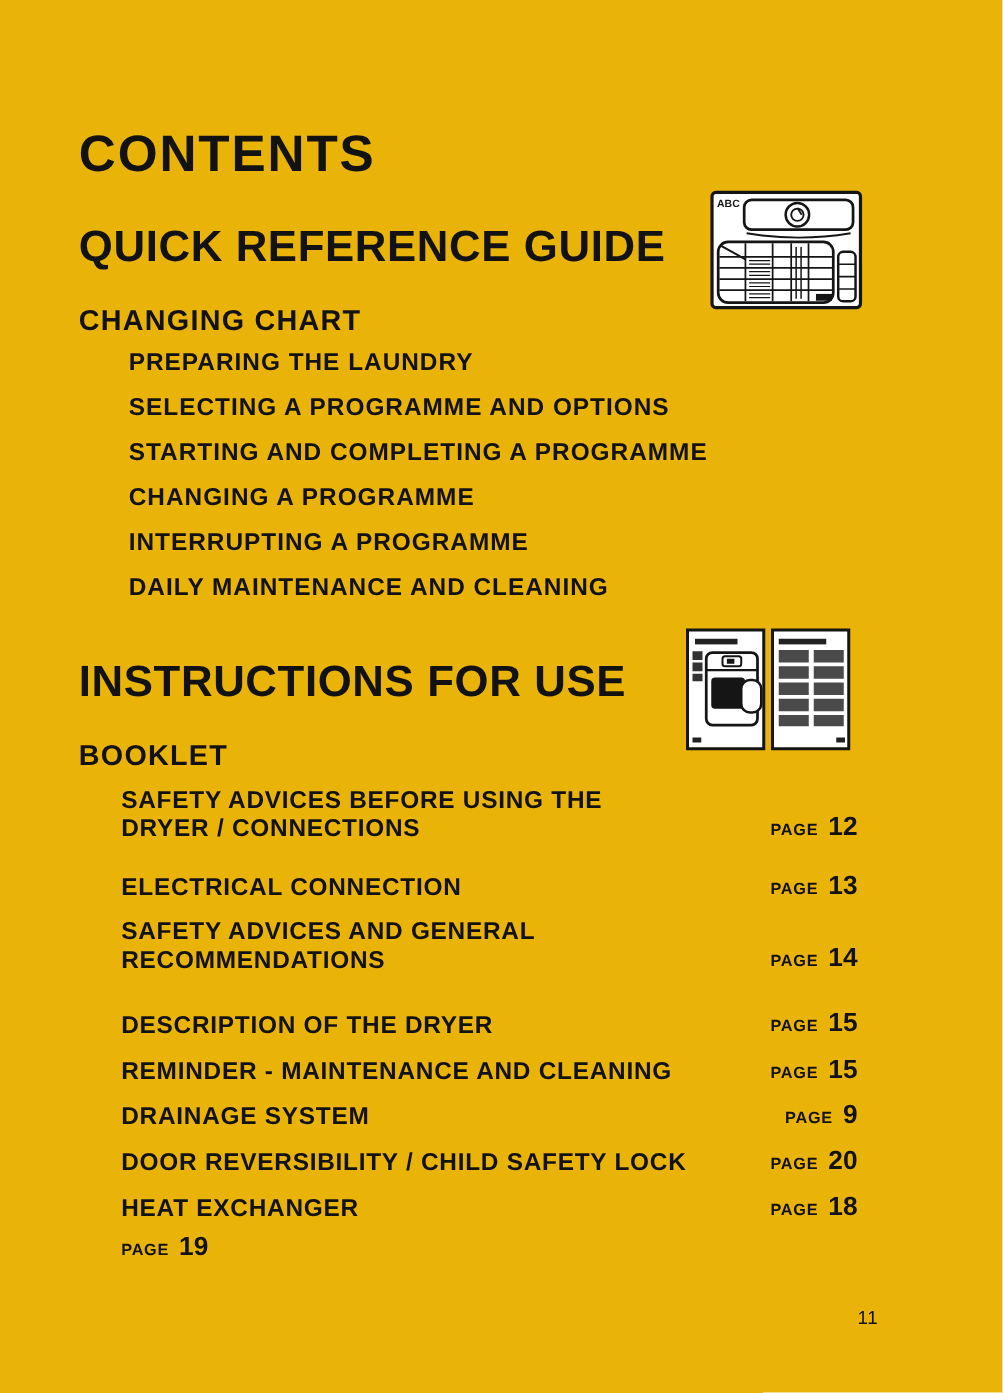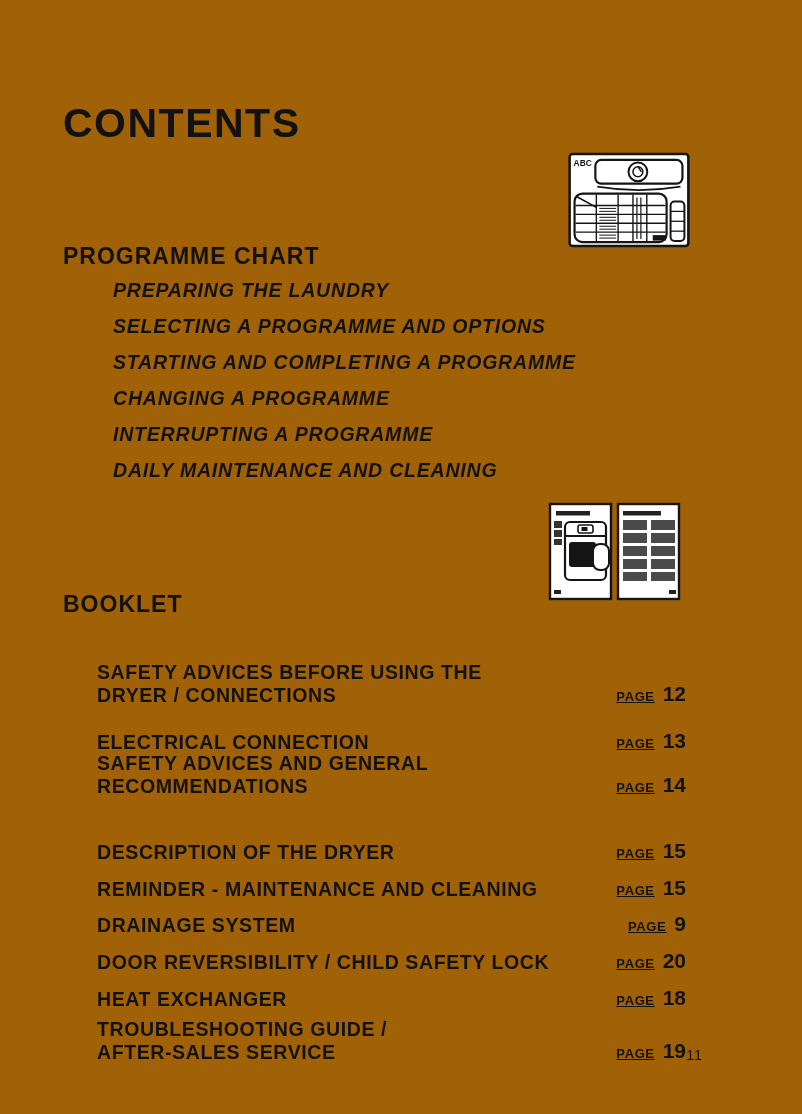--- a/index.html
+++ b/index.html
@@ -4,21 +4,21 @@
 <style>
   html, body {
     margin: 0;
     padding: 0;
     background: #ffffff;
   }
   .page {
     position: relative;
     width: 802px;
     height: 1114px;
-    background: #a16207;
+    background: #eab308;
     font-family: "Liberation Sans", "DejaVu Sans", sans-serif;
     color: #121212;
     overflow: hidden;
   }
   .abs { position: absolute; }
 
   .h-contents {
     left: 63px; top: 103px;
     font-size: 41px; font-weight: 700;
     letter-spacing: 1.5px; line-height: 1;
@@ -33,62 +33,59 @@
   .h-ifu  { left: 63px; top: 528px; }
   .h-sub {
     font-size: 23px; font-weight: 700;
     letter-spacing: 1px; line-height: 1;
     margin: 0;
   }
   .h-prog    { left: 63px; top: 245px; }
   .h-booklet { left: 63px; top: 593px; }
 
   .plain-list {
-    left: 113px; top: 272px;
+    left: 103px; top: 272px;
     margin: 0; padding: 0;
     list-style: none;
-    font-style: italic;
   }
   .plain-list li {
     font-size: 19.5px; font-weight: 700;
     letter-spacing: 0.8px;
     line-height: 36px;
     white-space: nowrap;
   }
 
   .toc {
     left: 97px; top: 629px;
     width: 589px; height: 420px;
   }
   .toc-row {
     position: absolute;
     left: 0; width: 100%;
     display: flex;
     justify-content: space-between;
     align-items: flex-end;
-    margin-top: 32px;
   }
   .toc-label {
     font-size: 19.5px; font-weight: 700;
     letter-spacing: 0.6px;
     line-height: 23px;
     max-width: 520px;
   }
   .toc-label span { display: block; white-space: nowrap; }
   .page-ref {
     display: flex;
     align-items: baseline;
     gap: 8px;
     flex: none;
     padding-bottom: 1px;
   }
   .page-word {
     font-size: 13px; font-weight: 700;
     letter-spacing: 0.6px;
-    text-decoration: underline;
   }
   .page-num {
     font-size: 21px; font-weight: 700;
   }
 
   .icon-box { line-height: 0; }
   .icon-chart   { left: 567px; top: 152px; width: 124px; height: 96px; }
   .icon-booklet { left: 548px; top: 502px; width: 134px; height: 100px; }
   .icon-box svg { width: 100%; height: 100%; }
 
@@ -98,20 +95,21 @@
     letter-spacing: 0.5px;
   }
 </style>
 </head>
 <body>
 
 <div class="page">
 
   <h1 class="abs h-contents">CONTENTS</h1>
 
+  <h2 class="abs h-section h-qrg">QUICK REFERENCE GUIDE</h2>
 
   <div class="abs icon-box icon-chart">
     <svg viewBox="0 0 124 97" xmlns="http://www.w3.org/2000/svg">
       <rect x="2" y="2" width="120" height="93" rx="3" fill="#ffffff" stroke="#151515" stroke-width="2.6"></rect>
       <text x="6" y="14" font-size="8.5" font-weight="bold" fill="#151515">ABC</text>
 
       <rect x="28" y="8" width="88" height="24" rx="6" fill="none" stroke="#151515" stroke-width="2.2"></rect>
       <path d="M30,35 Q72,42 114,35" stroke="#151515" stroke-width="1.6" fill="none"></path>
       <circle cx="71" cy="20" r="9.5" fill="none" stroke="#151515" stroke-width="2"></circle>
       <circle cx="71" cy="20" r="5" fill="none" stroke="#151515" stroke-width="1.5"></circle>
@@ -144,31 +142,32 @@
       </g>
 
       <rect x="104" y="50" width="14" height="40" rx="4" fill="none" stroke="#151515" stroke-width="2"></rect>
       <line x1="104" y1="60" x2="118" y2="60" stroke="#151515" stroke-width="1.3"></line>
       <line x1="104" y1="70" x2="118" y2="70" stroke="#151515" stroke-width="1.3"></line>
       <line x1="104" y1="80" x2="118" y2="80" stroke="#151515" stroke-width="1.3"></line>
       <rect x="86" y="84" width="13" height="5.5" fill="#151515"></rect>
     </svg>
   </div>
 
-  <h3 class="abs h-sub h-prog">PROGRAMME CHART</h3>
+  <h3 class="abs h-sub h-prog">CHANGING CHART</h3>
 
   <ul class="abs plain-list">
     <li>PREPARING THE LAUNDRY</li>
     <li>SELECTING A PROGRAMME AND OPTIONS</li>
     <li>STARTING AND COMPLETING A PROGRAMME</li>
     <li>CHANGING A PROGRAMME</li>
     <li>INTERRUPTING A PROGRAMME</li>
     <li>DAILY MAINTENANCE AND CLEANING</li>
   </ul>
 
+  <h2 class="abs h-section h-ifu">INSTRUCTIONS FOR USE</h2>
 
   <div class="abs icon-box icon-booklet">
     <svg viewBox="0 0 134 100" xmlns="http://www.w3.org/2000/svg">
 
       <rect x="2" y="2" width="61" height="95" fill="#ffffff" stroke="#151515" stroke-width="2.4"></rect>
       <rect x="8" y="9" width="34" height="4.5" fill="#222222"></rect>
       <rect x="6" y="19" width="8" height="7" fill="#333333"></rect>
       <rect x="6" y="28" width="8" height="7" fill="#333333"></rect>
       <rect x="6" y="37" width="8" height="6" fill="#333333"></rect>
       <rect x="17" y="20" width="41" height="58" rx="5" fill="none" stroke="#151515" stroke-width="2.2"></rect>
@@ -216,21 +215,21 @@
       <div class="toc-label">
         <span>ELECTRICAL CONNECTION</span>
         <span></span>
       </div>
       <div class="page-ref">
         <span class="page-word">PAGE</span>
         <span class="page-num">13</span>
       </div>
     </div>
 
-    <div class="toc-row" style="top:91px">
+    <div class="toc-row" style="top:105px">
       <div class="toc-label">
         <span>SAFETY ADVICES AND GENERAL</span>
         <span>RECOMMENDATIONS</span>
       </div>
       <div class="page-ref">
         <span class="page-word">PAGE</span>
         <span class="page-num">14</span>
       </div>
     </div>
 
@@ -283,24 +282,20 @@
         <span>HEAT EXCHANGER</span>
         <span></span>
       </div>
       <div class="page-ref">
         <span class="page-word">PAGE</span>
         <span class="page-num">18</span>
       </div>
     </div>
 
     <div class="toc-row" style="top:357px">
-      <div class="toc-label">
-        <span>TROUBLESHOOTING GUIDE /</span>
-        <span>AFTER-SALES SERVICE</span>
-      </div>
       <div class="page-ref">
         <span class="page-word">PAGE</span>
         <span class="page-num">19</span>
       </div>
     </div>
 
   </div>
 
   <div class="abs folio">11</div>
 

